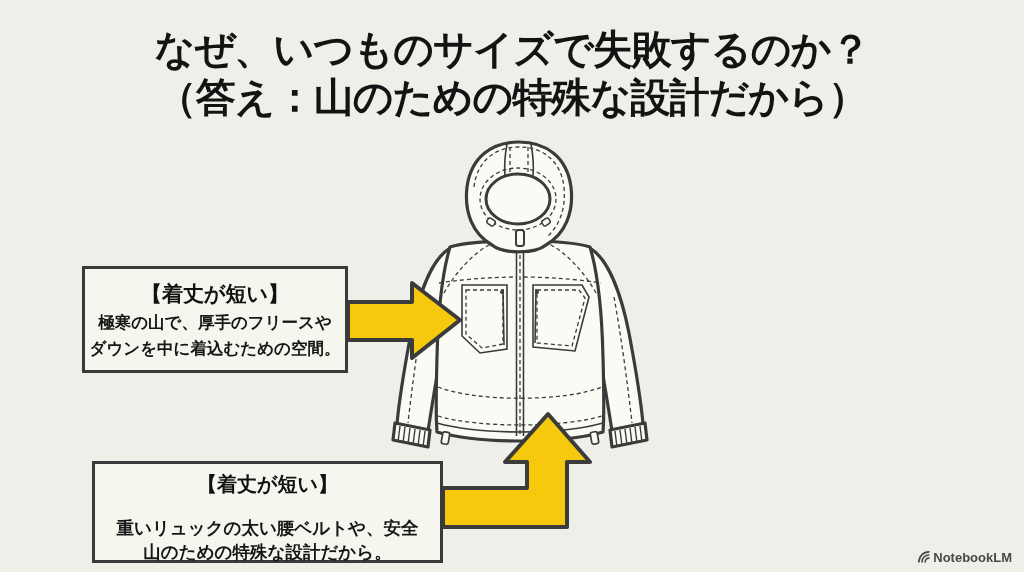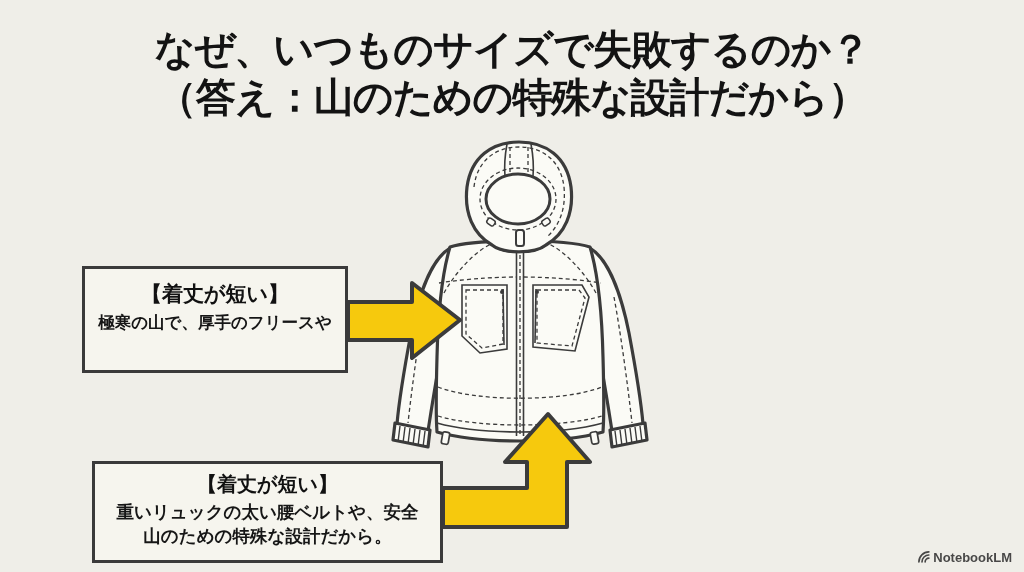--- a/index.html
+++ b/index.html
@@ -37,21 +37,21 @@
     font-weight:900;
     color:#111;
   }
   .callout-width .callout-title{font-size:21px;}
   .callout-length .callout-title{font-size:20px;}
   .callout-body{
     font-weight:700;
     color:#161616;
   }
   .callout-width .callout-body{font-size:16.5px;line-height:1.55;margin-top:2px;}
-  .callout-length .callout-body{font-size:17.5px;line-height:1.38;margin-top:2px;}
+  .callout-length .callout-body{font-size:17.5px;line-height:1.38;margin-top:18px;}
   .arrow-svg{position:absolute;}
   .arrow-right{left:344px;top:278px;}
   .arrow-bent{left:438px;top:408px;}
   .jacket{position:absolute;left:370px;top:135px;}
   .watermark{
     position:absolute;right:12px;bottom:7px;
     display:flex;align-items:center;gap:1px;
     color:#2B2B2B;opacity:.85;
   }
   .watermark-label{font-size:13px;font-weight:700;letter-spacing:0;}
@@ -134,20 +134,21 @@
   </svg>
 
   <svg class="arrow-svg arrow-bent" width="157" height="124" viewBox="0 0 157 124" aria-hidden="true">
     <polygon points="5,80 89,80 89,54 67,54 110,6 152,54 129,54 129,119 5,119" fill="#F6C90D" stroke="#3B3B3B" stroke-width="4" stroke-linejoin="round"></polygon>
   </svg>
 
   <div class="callout callout-width">
     <div class="callout-title">【着丈が短い】</div>
     <div class="callout-body">
       <div>極寒の山で、厚手のフリースや</div>
+      <div>ダウンを中に着込むための空間。</div>
     </div>
   </div>
 
   <div class="callout callout-length">
     <div class="callout-title">【着丈が短い】</div>
     <div class="callout-body">
       <div>重いリュックの太い腰ベルトや、安全</div>
       <div>山のための特殊な設計だから。</div>
     </div>
   </div>

